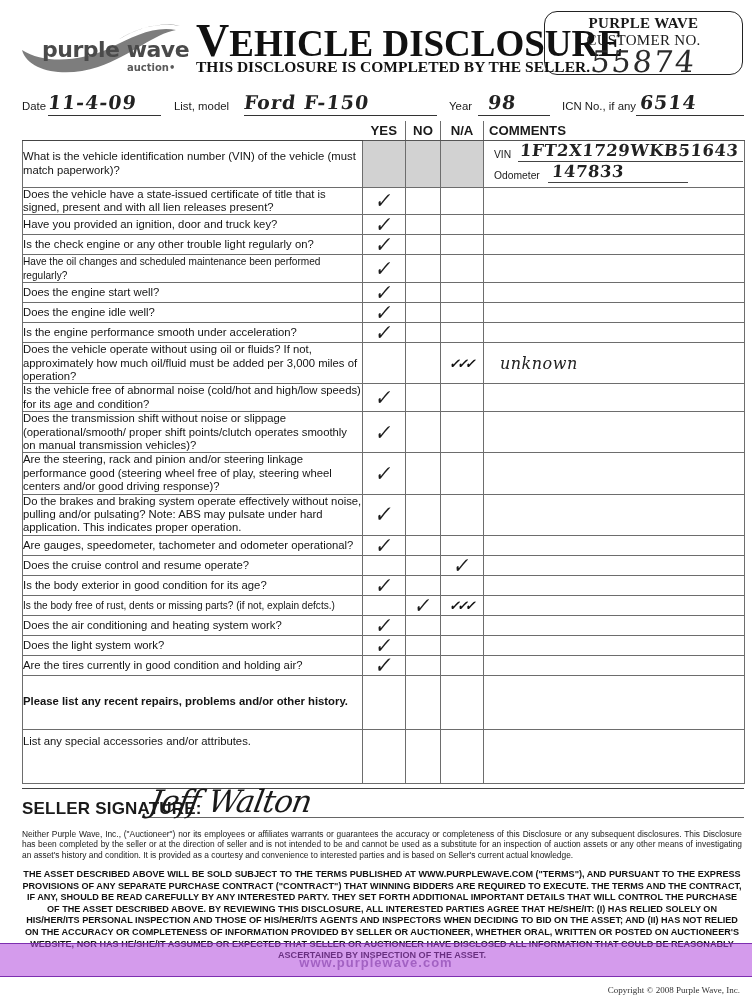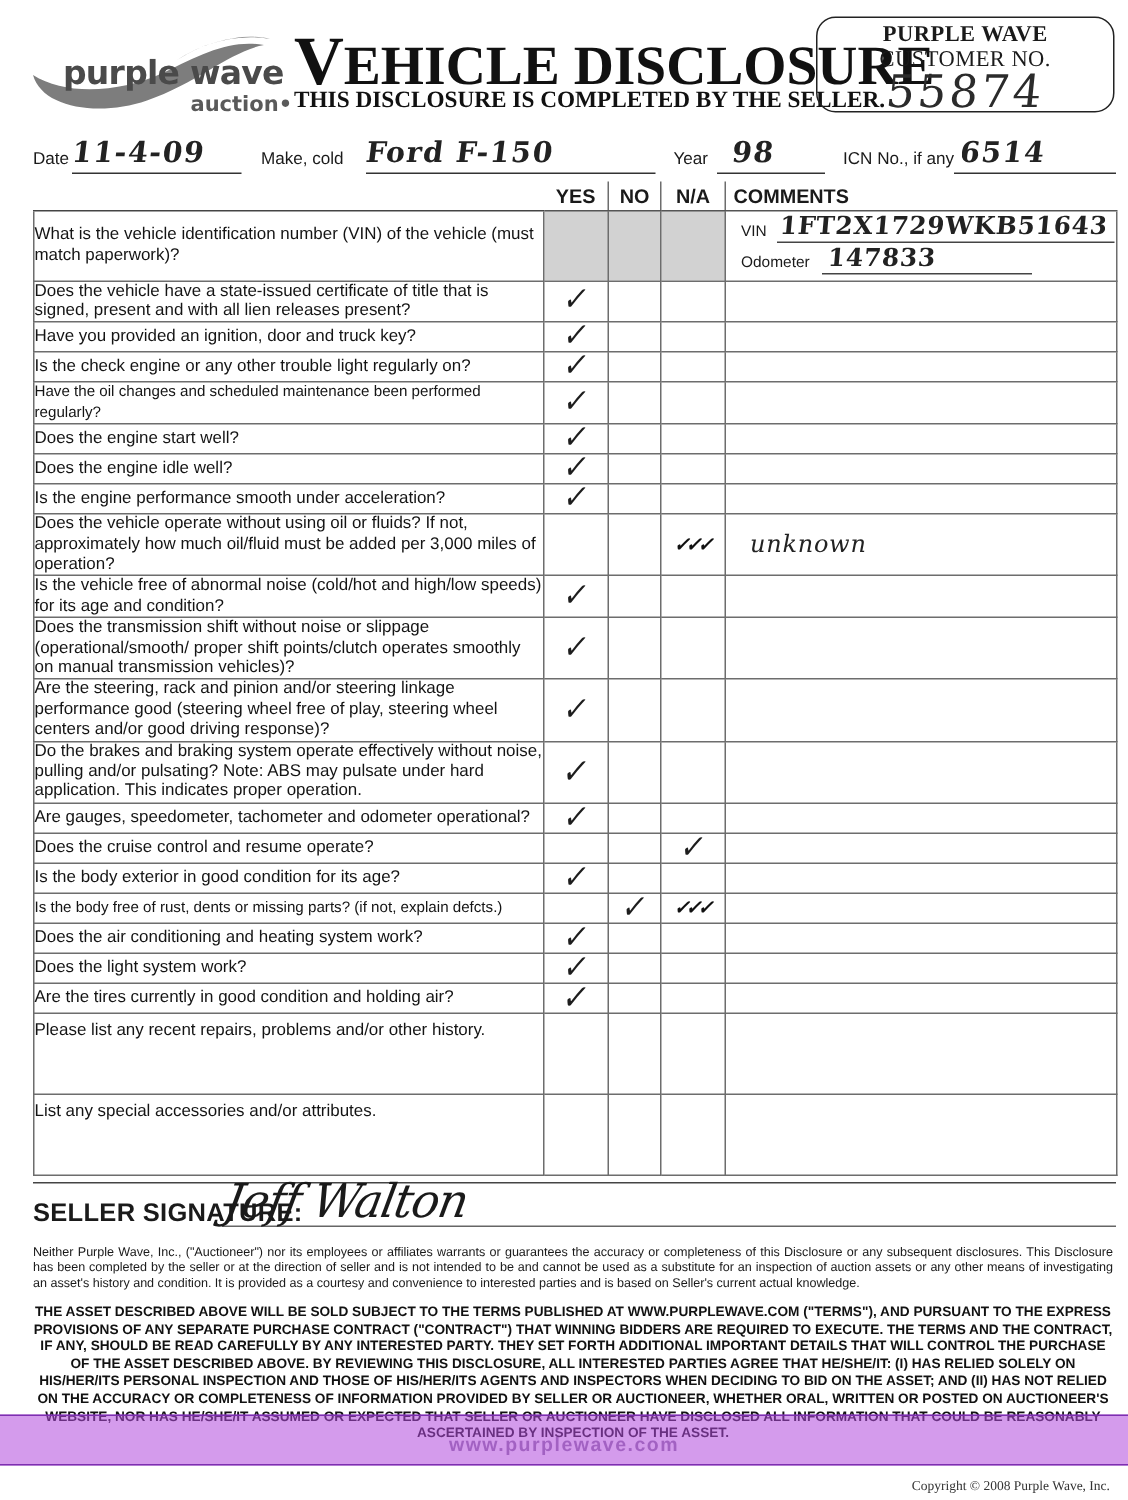--- a/index.html
+++ b/index.html
@@ -20,21 +20,21 @@
   .logo-swoosh { position:absolute; left:0; top:0; width:180px; height:58px; }
   .logo-text {
     position:absolute; left:28px; top:17px;
     font-family:"DejaVu Sans", sans-serif;
     font-weight:bold; font-size:22px; letter-spacing:-0.5px;
     color:#4a4a4a;
   }
   .logo-sub {
     position:absolute; left:113px; top:42px;
     font-family:"DejaVu Sans", sans-serif;
-    font-weight:bold; font-size:14px; color:#5a5a5a;
+    font-weight:bold; font-size:10px; color:#5a5a5a;
   }
   .title-main {
     position:absolute; left:196px; top:14px;
     font-family:"Liberation Serif", serif;
     font-weight:bold; font-size:37px; letter-spacing:0px;
     color:#111;
   }
   .title-main .cap { font-size:46px; }
   .title-sub {
     position:absolute; left:196px; top:58px;
@@ -208,21 +208,21 @@
       <div class="cbnum">55874</div>
     </div>
   </div>
 
 
   <div class="fieldline">
     <span class="fl-lbl" style="left:0px;">Date</span>
     <span class="fl-val" style="left:26px;">11-4-09</span>
     <span class="fl-rule" style="left:26px; width:113px;"></span>
 
-    <span class="fl-lbl" style="left:152px;">Make, cold</span>
+    <span class="fl-lbl" style="left:152px;">List, model</span>
     <span class="fl-val" style="left:222px;">Ford F-150</span>
     <span class="fl-rule" style="left:222px; width:193px;"></span>
 
     <span class="fl-lbl" style="left:427px;">Year</span>
     <span class="fl-val" style="left:466px;">98</span>
     <span class="fl-rule" style="left:456px; width:72px;"></span>
 
     <span class="fl-lbl" style="left:540px;">ICN No., if any</span>
     <span class="fl-val" style="left:618px;">6514</span>
     <span class="fl-rule" style="left:614px; width:108px;"></span>
@@ -435,21 +435,21 @@
         <tr>
           <td class="q">Are the tires currently in good condition and holding air?</td>
           <td>
             <span class="ck bold">✓</span>
           </td>
           <td></td>
           <td></td>
           <td class="cell-c"></td>
         </tr>
         <tr>
-          <td class="q tall-blank" style="vertical-align: top; padding-top: 5px;">Please list any recent repairs, problems and/or other history.</td>
+          <td class="q tall-blank" style="vertical-align: top; padding-top: 19px; font-weight: bold;">Please list any recent repairs, problems and/or other history.</td>
           <td class="tall-blank"></td>
           <td class="tall-blank"></td>
           <td class="tall-blank"></td>
           <td class="cell-c tall-blank"></td>
         </tr>
         <tr>
           <td class="q tall-blank" style="vertical-align: top; padding-top: 5px;">List any special accessories and/or attributes.</td>
           <td class="tall-blank"></td>
           <td class="tall-blank"></td>
           <td class="tall-blank"></td>

